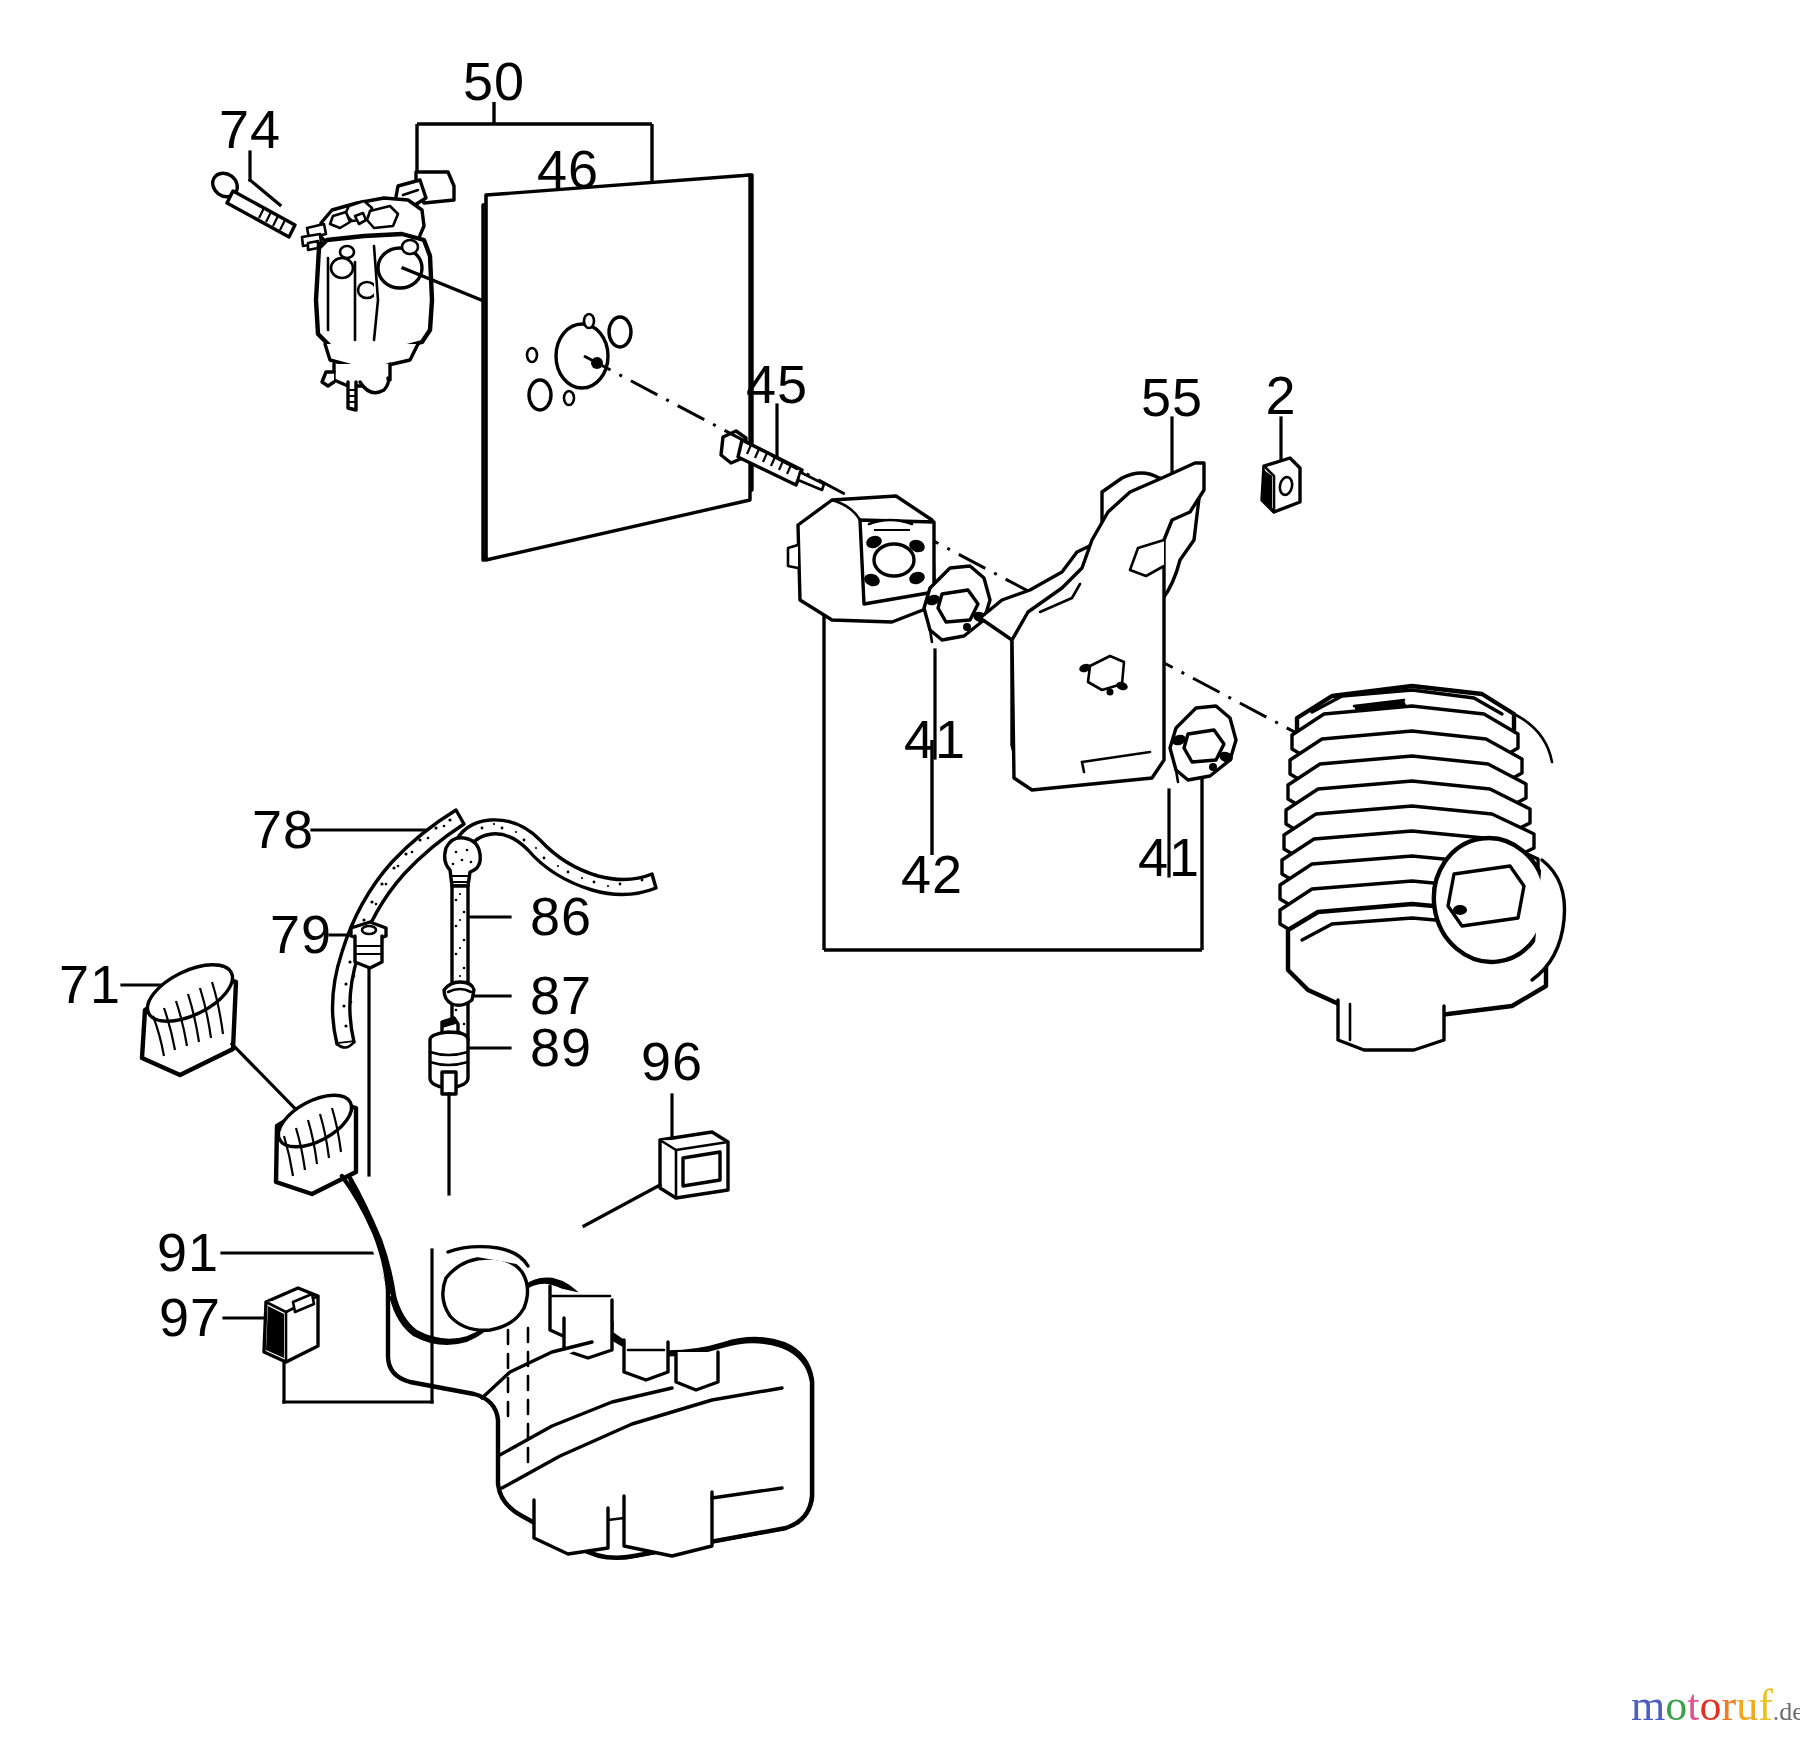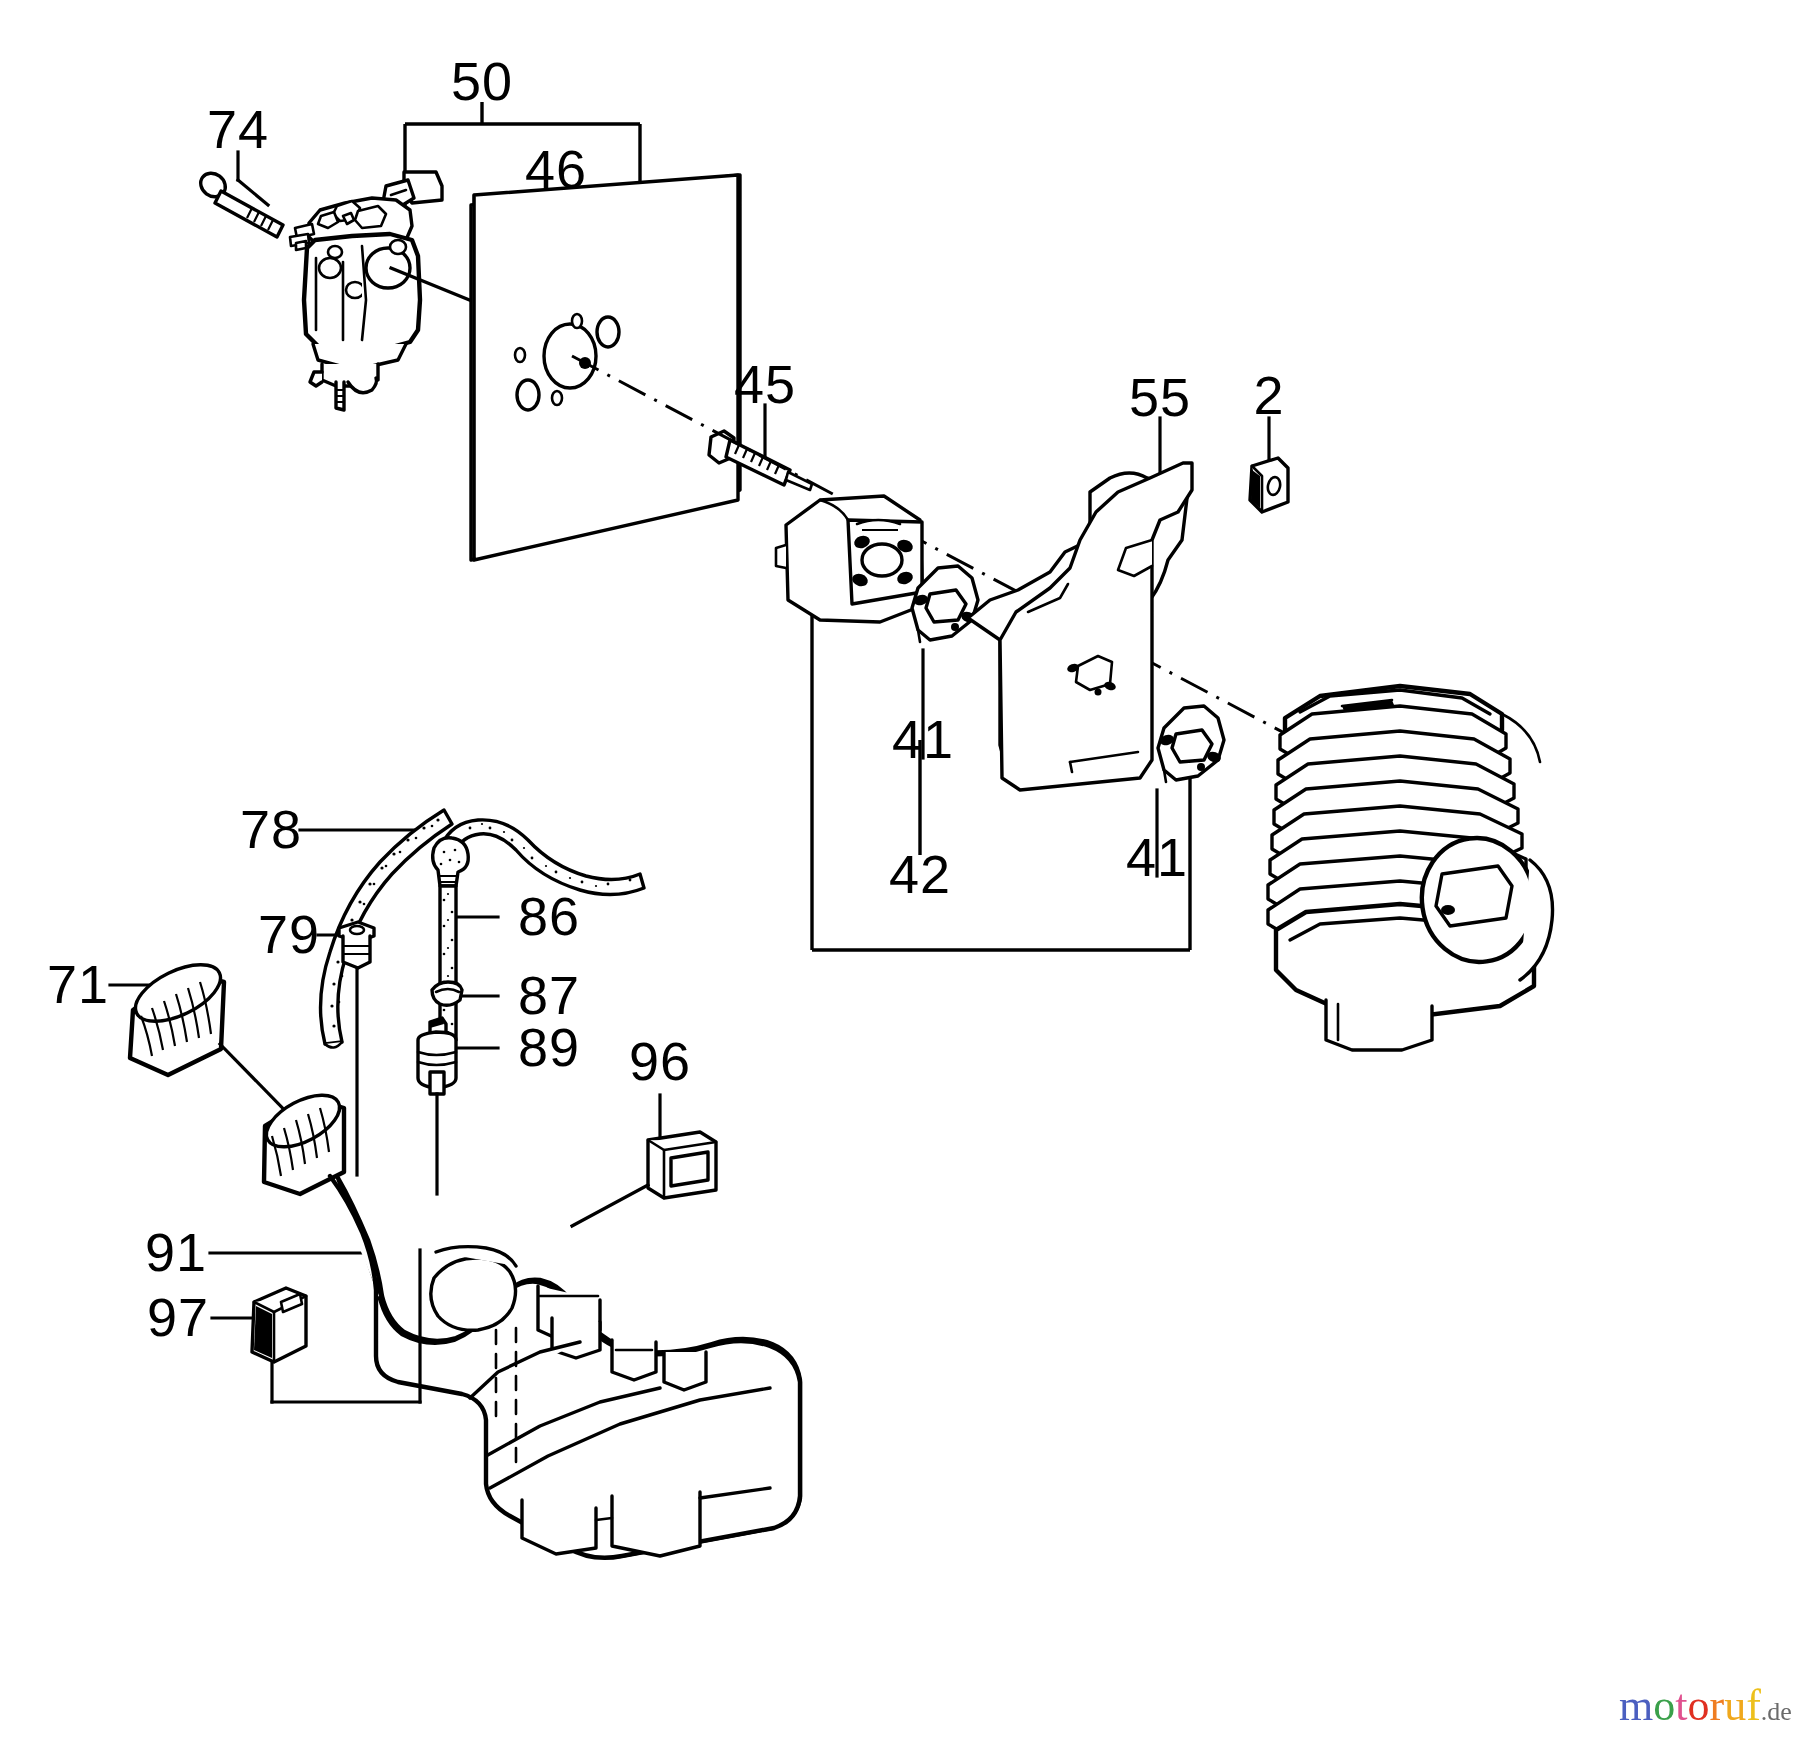--- a/index.html
+++ b/index.html
@@ -2,21 +2,21 @@
 <html><head>
 <meta charset="utf-8">
 <title>Parts Diagram</title>
 <style>
   html,body{margin:0;padding:0;background:#ffffff;}
   body{
     width:1800px;height:1749px;
     font-family:"Liberation Sans", sans-serif;
     position:relative;overflow:hidden;
   }
-  #diagram-root{position:absolute;left:0;top:0;width:1579px;height:1749px;}
+  #diagram-root{position:absolute;left:12px;top:0;width:1579px;height:1749px;}
   svg#parts-svg{position:absolute;left:0;top:0;width:1800px;height:1749px;display:block;}
   .callout-num{
     font-family:"Liberation Sans", sans-serif;
     font-size:54px;
     fill:#000000;
     font-weight:400;
     letter-spacing:1px;
   }
   .leader{stroke:#000;stroke-width:3.2;fill:none;stroke-linecap:square;}
   .bracket{stroke:#000;stroke-width:3.4;fill:none;}

